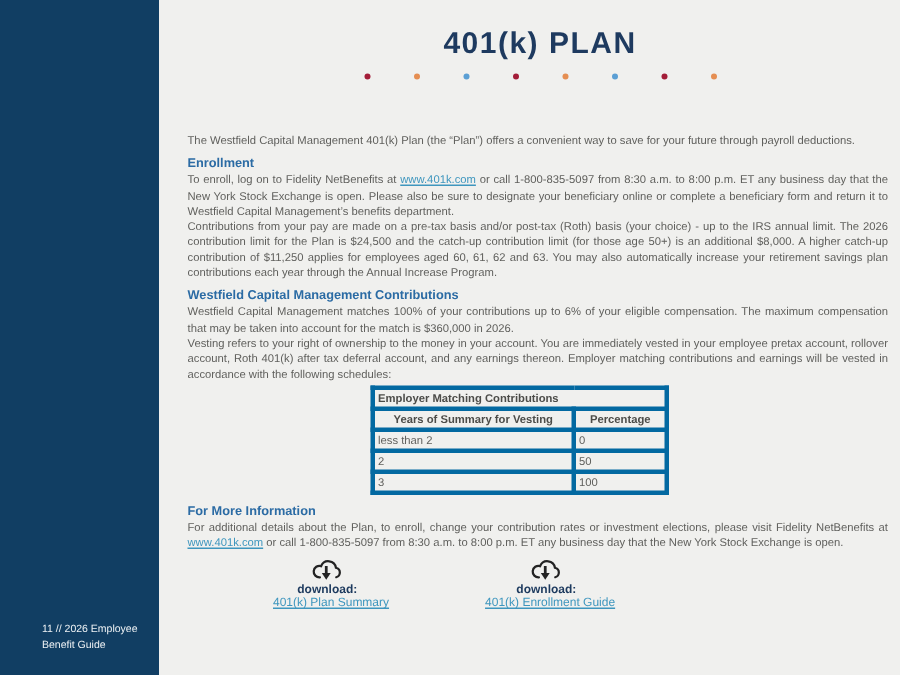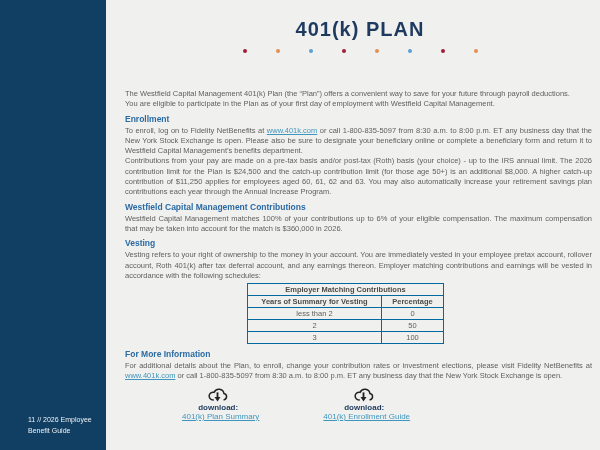--- a/index.html
+++ b/index.html
@@ -75,24 +75,23 @@
     color: #3e96be;
     text-decoration: underline;
   }
   table.vesting {
     border-collapse: collapse;
     margin-top: 2px;
     margin-left: 122px;
     background: #f0f0ee;
   }
   table.vesting td, table.vesting th {
-    border: 1px solid #0369a1;
+    border: 3px solid #0369a1;
     font-size: 7.5px;
     line-height: 9px;
-    text-align: center;
     padding: 1px 2px;
     color: #5f5f5c;
     font-weight: normal;
   }
   table.vesting .tbl-title td, table.vesting th {
     font-weight: bold;
     color: #4c4c49;
   }
   table.vesting .col-years { width: 134px; }
   table.vesting .col-pct { width: 62px; }
@@ -128,31 +127,29 @@
   <div class="page-title">401(k) PLAN</div>
 
   <div class="dots-row">
     <span class="dot" style="background: rgb(163, 29, 56);"></span><span class="dot" style="background: rgb(229, 142, 82);"></span><span class="dot" style="background: rgb(91, 159, 212);"></span><span class="dot" style="background: rgb(163, 29, 56);"></span><span class="dot" style="background: rgb(229, 142, 82);"></span><span class="dot" style="background: rgb(91, 159, 212);"></span><span class="dot" style="background: rgb(163, 29, 56);"></span><span class="dot" style="background: rgb(229, 142, 82);"></span>
   </div>
 
   <div class="text-col">
 
     <p class="body intro">The Westfield Capital Management 401(k) Plan (the “Plan”) offers a convenient way to save for your future through payroll deductions.</p>
 
-    <p class="body">You are eligible to participate in the Plan as of your first day of employment with Westfield Capital Management.</p>
 
     <h2 class="sec mt4">Enrollment</h2>
     <p class="body"><span>To enroll, log on to Fidelity NetBenefits at </span><a href="#" class="inline-link">www.401k.com</a><span> or call 1-800-835-5097 from 8:30 a.m. to 8:00 p.m. ET any business day that the New York Stock Exchange is open. Please also be sure to designate your beneficiary online or complete a beneficiary form and return it to Westfield Capital Management’s benefits department.</span></p>
 
     <p class="body">Contributions from your pay are made on a pre-tax basis and/or post-tax (Roth) basis (your choice) - up to the IRS annual limit. The 2026 contribution limit for the Plan is $24,500 and the catch-up contribution limit (for those age 50+) is an additional $8,000. A higher catch-up contribution of $11,250 applies for employees aged 60, 61, 62 and 63. You may also automatically increase your retirement savings plan contributions each year through the Annual Increase Program.</p>
 
     <h2 class="sec mt4">Westfield Capital Management Contributions</h2>
     <p class="body">Westfield Capital Management matches 100% of your contributions up to 6% of your eligible compensation.  The maximum compensation that may be taken into account for the match is $360,000 in 2026.</p>
 
-    <h2 class="sec mt4">Vesting</h2>
     <p class="body">Vesting refers to your right of ownership to the money in your account. You are immediately vested in your employee pretax account, rollover account, Roth 401(k) after tax deferral account, and any earnings thereon. Employer matching contributions and earnings will be vested in accordance with the following schedules:</p>
 
     <table class="vesting">
       <tbody>
           <tr class="tbl-title">
         <td colspan="2">Employer Matching Contributions</td>
       </tr>
       <tr>
         <th class="col-years">Years of Summary for Vesting</th>
         <th class="col-pct">Percentage</th>

